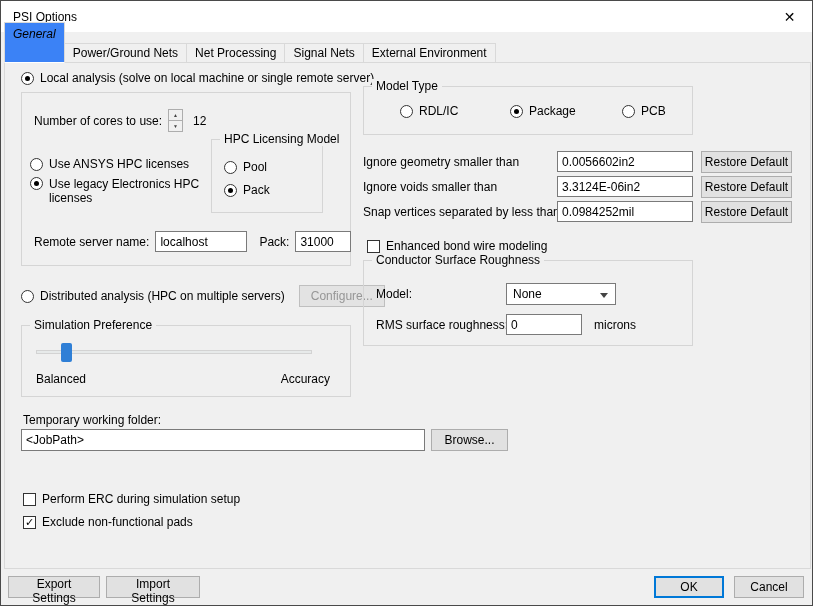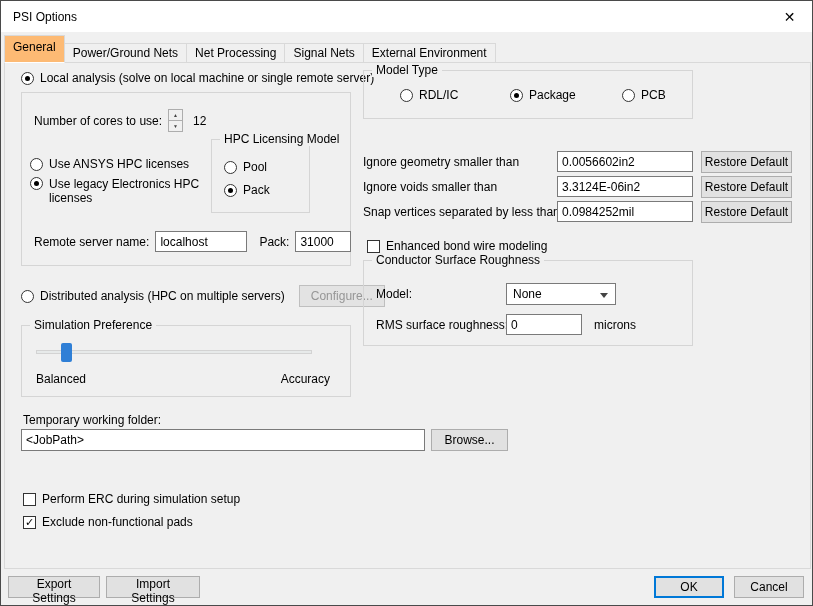--- a/index.html
+++ b/index.html
@@ -9,21 +9,21 @@
   .dialog { position: relative; width: 813px; height: 606px; background: #f0f0f0; border: 1px solid #4a4a4a; }
 
   
   .titlebar { position: absolute; top: 0; left: 0; right: 0; height: 31px; background: #ffffff; }
   .title { position: absolute; left: 12px; top: 9px; }
   .close-btn { position: absolute; right: 0; top: 0; width: 45px; height: 31px; display: flex; align-items: center; justify-content: center; font-size: 14px; cursor: default; }
 
   
   .tabbar { position: absolute; top: 39px; left: 3px; height: 23px; display: flex; align-items: flex-end; z-index: 3; }
   .tab { height: 20px; line-height: 19px; padding: 0 8px; background: #f0f0f0; border: 1px solid #d9d9d9; margin-right: -1px; white-space: nowrap; }
-  .tab.active { height: 28px; line-height: 22px; background: #fdba74; border-bottom: 1px solid #ffffff; position: relative; z-index: 4; }
+  .tab.active { height: 41px; line-height: 22px; background: #3b82f6; border-bottom: 1px solid #ffffff; position: relative; z-index: 4; font-style: italic; }
 
   .tabpane { position: absolute; top: 61px; left: 3px; width: 807px; height: 507px; border: 1px solid #d9d9d9; background: #f0f0f0; }
 
   
   .groupbox { position: absolute; border: 1px solid #d5d5d5; }
   .legend { position: absolute; top: -8px; left: 8px; background: #f0f0f0; padding: 0 4px; white-space: nowrap; }
 
   .row { display: flex; align-items: center; gap: 6px; position: absolute; white-space: nowrap; }
 
   .radio { width: 13px; height: 13px; border: 1px solid #333; border-radius: 50%; background: #fff; flex: 0 0 13px; position: relative; }
@@ -95,21 +95,21 @@
       <div class="row" style="left:8px; top:64px;">
         <span class="radio"></span>
         <span>Use ANSYS HPC licenses</span>
       </div>
 
       <div class="row" style="left:8px; top:84px; align-items:flex-start;">
         <span class="radio checked"></span>
         <span class="wrap" style="width:158px;">Use legacy Electronics HPC licenses</span>
       </div>
 
-      <div class="groupbox" style="left:189px; top:46px; width:99px; height:74px;">
+      <div class="groupbox" style="left:189px; top:46px; width:112px; height:74px;">
         <span class="legend">HPC Licensing Model</span>
         <div class="row" style="left:12px; top:20px;">
           <span class="radio"></span>
           <span>Pool</span>
         </div>
         <div class="row" style="left:12px; top:43px;">
           <span class="radio checked"></span>
           <span>Pack</span>
         </div>
       </div>
@@ -145,21 +145,21 @@
       <span class="checkbox"></span>
       <span>Perform ERC during simulation setup</span>
     </div>
     <div class="row" style="left:18px; top:452px;">
       <span class="checkbox">
           <span>✓</span>
         </span>
       <span>Exclude non-functional pads</span>
     </div>
 
-    <div class="groupbox" style="left:358px; top:7px; width:330px; height:49px;">
+    <div class="groupbox" style="left:358px; top:23px; width:330px; height:49px;">
       <span class="legend">Model Type</span>
       <div class="row" style="left:36px; top:17px;">
         <span class="radio"></span>
         <span>RDL/IC</span>
       </div>
       <div class="row" style="left:146px; top:17px;">
         <span class="radio checked"></span>
         <span>Package</span>
       </div>
       <div class="row" style="left:258px; top:17px;">

